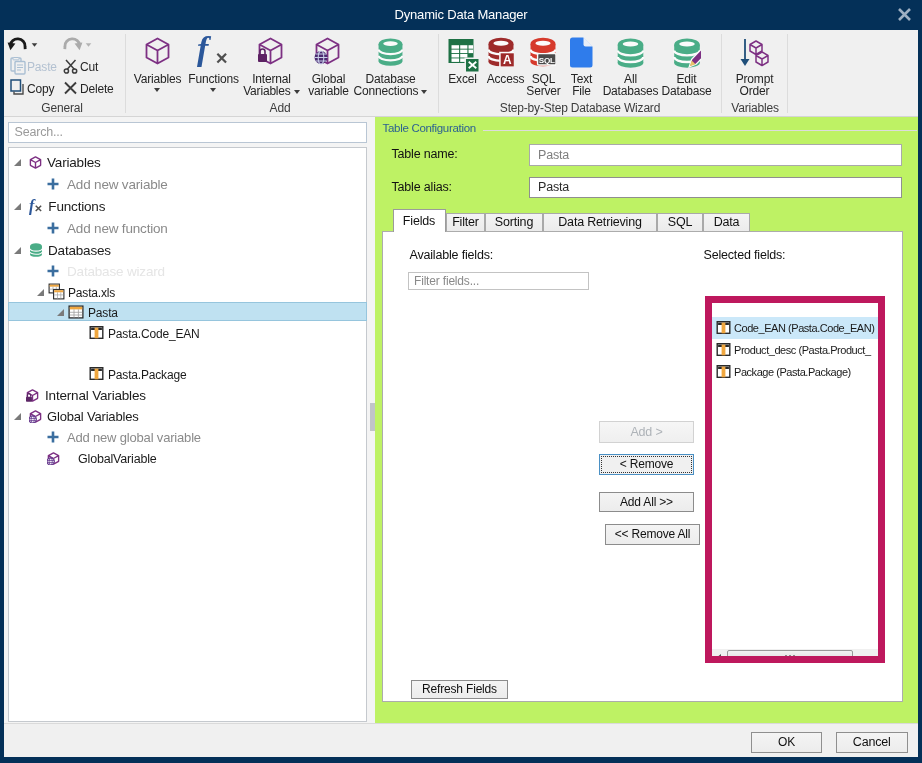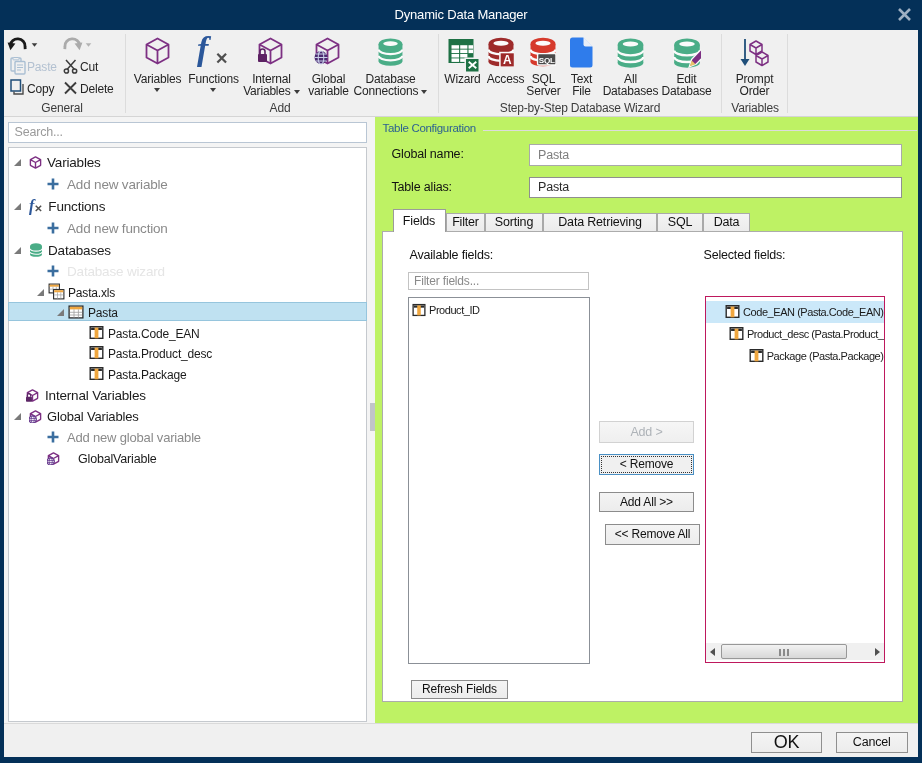--- a/index.html
+++ b/index.html
@@ -110,21 +110,21 @@
           <rect x="20.5" y="12.6" width="4.6" height="3.5"></rect>
   <rect x="3.5" y="17" width="7.6" height="3.5"></rect>
           <rect x="12.2" y="17" width="7.2" height="3.5"></rect>
   <rect x="3.5" y="21.4" width="7.6" height="3.5"></rect>
           <rect x="12.2" y="21.4" width="7.2" height="3.5"></rect>
  </g>
  <rect x="16.5" y="20.5" width="15.5" height="15.5" fill="#f0f0f0"></rect>
  <rect x="18" y="22" width="12.5" height="12.5" fill="#1e7145"></rect>
  <path d="M20.7 24.7 L28.3 31.3 M28.3 24.7 L20.7 31.3" stroke="#ffffff" stroke-width="1.8"></path>
 </svg>
-<div class="abs rbtxt" style="left:418px;top:43px;width:81px;">Wizard</div>
+<div class="abs rbtxt" style="left:418px;top:43px;width:81px;">Excel</div>
 <svg class="abs" style="left:484px;top:7px;" width="26" height="30" viewBox="0 0 24 27">
         <ellipse cx="12" cy="6" rx="11.5" ry="5.6" fill="#9e2b2b"></ellipse>
         <rect x="0.5" y="6" width="23" height="16.5" fill="#9e2b2b"></rect>
         <ellipse cx="12" cy="22.5" rx="11.5" ry="4.2" fill="#9e2b2b"></ellipse>
         <ellipse cx="12" cy="5.4" rx="7" ry="2.3" fill="#fbfbfb"></ellipse>
         <path d="M0.5 11.2 a11.5 4.4 0 0 0 23 0" fill="none" stroke="#fbfbfb" stroke-width="2.1"></path>
         <path d="M0.5 17.2 a11.5 4.4 0 0 0 23 0" fill="none" stroke="#fbfbfb" stroke-width="2.1"></path>
         <rect x="11" y="14" width="13.5" height="13.5" fill="#9e2b2b" stroke="#fbfbfb" stroke-width="1.4"></rect>
         <text x="17.8" y="25" font-size="11" font-weight="bold" fill="#ffffff" text-anchor="middle" font-family="Liberation Sans">A</text>
       </svg>
@@ -230,25 +230,20 @@
         </svg><span style="display:inline-block;width:4px;"></span><svg width="16" height="16" viewBox="0 0 16 16" style="vertical-align:-3px;">
           <rect x="1.1" y="2.1" width="13.8" height="11.8" fill="#ffffff" stroke="#2a2a2a" stroke-width="1.3"></rect>
           <rect x="1.8" y="2.8" width="12.4" height="2.6" fill="#f0a73f"></rect>
           <path d="M1.8 8.3 h12.4 M1.8 11 h12.4 M6 5.4 v8.2 M10.4 5.4 v8.2" stroke="#a0a0a0" stroke-width="0.8"></path>
         </svg><span style="display:inline-block;width:4px;"></span><span style="font-size:12px;color:#1b1b1b;">Pasta</span></div>
       <div class="abs trow" style="left:5px;top:204.5px;width:357px;"><span style="display:inline-block;width:80px;"></span><svg width="15" height="15" viewBox="0 0 15 15" style="vertical-align:-2.5px;">
           <rect x="1.2" y="1.7" width="12.6" height="11.6" fill="#ffffff" stroke="#2a2a2a" stroke-width="1.4"></rect>
           <rect x="2.1" y="2.6" width="10.8" height="2.4" fill="#2a2a2a"></rect>
           <rect x="5.6" y="2.6" width="3.8" height="10.7" fill="#f0a73f"></rect>
         </svg><span style="display:inline-block;width:4px;"></span><span style="font-size:12px;color:#1b1b1b;">Pasta.Code_EAN</span></div>
-      <div class="abs trow" style="left:5px;top:224.5px;width:357px;"><span style="display:inline-block;width:80px;"></span><svg width="15" height="15" viewBox="0 0 15 15" style="vertical-align:-2.5px;">
-          <rect x="1.2" y="1.7" width="12.6" height="11.6" fill="#ffffff" stroke="#2a2a2a" stroke-width="1.4"></rect>
-          <rect x="2.1" y="2.6" width="10.8" height="2.4" fill="#2a2a2a"></rect>
-          <rect x="5.6" y="2.6" width="3.8" height="10.7" fill="#f0a73f"></rect>
-        </svg><span style="display:inline-block;width:4px;"></span><span style="font-size:12px;color:#1b1b1b;">Pasta.Product_desc</span></div>
       <div class="abs trow" style="left:5px;top:245.5px;width:357px;"><span style="display:inline-block;width:80px;"></span><svg width="15" height="15" viewBox="0 0 15 15" style="vertical-align:-2.5px;">
           <rect x="1.2" y="1.7" width="12.6" height="11.6" fill="#ffffff" stroke="#2a2a2a" stroke-width="1.4"></rect>
           <rect x="2.1" y="2.6" width="10.8" height="2.4" fill="#2a2a2a"></rect>
           <rect x="5.6" y="2.6" width="3.8" height="10.7" fill="#f0a73f"></rect>
         </svg><span style="display:inline-block;width:4px;"></span><span style="font-size:12px;color:#1b1b1b;">Pasta.Package</span></div>
       <div class="abs trow" style="left:5px;top:266.5px;width:357px;"><span style="display:inline-block;width:17px;"></span><svg width="13" height="13" viewBox="0 0 14 14" style="vertical-align:-2px;">
           <path d="M1.5 4 L7 1 L12.5 4 L12.5 10 L7 13 L1.5 10 Z M1.5 4 L7 7 L12.5 4 M7 7 V13" fill="none" stroke="#7d3083" stroke-width="1.5" stroke-linejoin="round"></path>
           <rect x="0" y="8.4" width="6.4" height="5.4" rx="0.8" fill="#5c2666"></rect>
           <path d="M1.5 8.4 v-1.7 a1.75 1.75 0 0 1 3.5 0 V8.4" fill="none" stroke="#5c2666" stroke-width="1.3"></path>
         </svg><span style="display:inline-block;width:6px;"></span><span style="font-size:13.5px;color:#1b1b1b;">Internal Variables</span></div>
@@ -266,42 +261,35 @@
       <div class="abs trow" style="left:5px;top:330.0px;width:357px;"><span style="display:inline-block;width:38px;"></span><svg width="13" height="13" viewBox="0 0 14 14" style="vertical-align:-2px;">
           <path d="M1.5 4 L7 1 L12.5 4 L12.5 10 L7 13 L1.5 10 Z M1.5 4 L7 7 L12.5 4 M7 7 V13" fill="none" stroke="#7d3083" stroke-width="1.5" stroke-linejoin="round"></path>
           <circle cx="4" cy="10.2" r="3.9" fill="#f4f0f8" stroke="#63358b" stroke-width="1.2"></circle>
           <ellipse cx="4" cy="10.2" rx="1.7" ry="3.9" fill="none" stroke="#63358b" stroke-width="0.8"></ellipse>
           <path d="M0.3 9.2 h7.4 M0.3 11.4 h7.4" stroke="#63358b" stroke-width="0.8"></path>
         </svg><span style="display:inline-block;width:6px;"></span><span style="font-size:12.5px;color:#1b1b1b;margin-left:12px;">GlobalVariable</span></div>
     </div>
 <div class="abs" style="left:374.5px;top:117px;width:543.5px;height:606px;background:#bef264;">
       <div class="abs" style="left:8px;top:4.5px;font-size:11.5px;letter-spacing:-0.3px;color:#2d6291;white-space:nowrap;">Table Configuration</div>
       <div class="abs" style="left:108px;top:12.5px;width:434px;height:1px;background:#dcdcdc;"></div>
-      <div class="abs" style="left:17px;top:27px;height:21.5px;line-height:21.5px;font-size:12.5px;color:#111;">Global name:</div>
+      <div class="abs" style="left:17px;top:27px;height:21.5px;line-height:21.5px;font-size:12.5px;color:#111;">Table name:</div>
       <div class="abs" style="left:154.5px;top:27px;width:373px;height:21.5px;background:#fff;border:1px solid #a9a9a9;font-size:12.5px;color:#7e7e7e;line-height:20px;padding-left:8px;">Pasta</div>
       <div class="abs" style="left:17px;top:59.5px;height:21px;line-height:21px;font-size:12.5px;color:#111;">Table alias:</div>
       <div class="abs" style="left:154.5px;top:59.5px;width:373px;height:21px;background:#fff;border:1px solid #8f8f8f;font-size:12.5px;color:#2b2b2b;line-height:19px;padding-left:8px;">Pasta</div>
       <div class="abs" style="left:7px;top:113.5px;width:521px;height:471px;background:#fff;border:1px solid #acacac;"></div>
       <div class="abs" style="left:18px;top:91.5px;width:53px;height:23px;background:#fff;border:1px solid #9b9b9b;border-bottom:none;font-size:12.5px;color:#111;text-align:center;line-height:22px;">Fields</div>
       <div class="abs" style="left:71.5px;top:95.5px;width:39px;height:18px;background:linear-gradient(#f4f4f4,#ebebeb);border:1px solid #a9a9a9;border-bottom:none;font-size:12.5px;color:#111;text-align:center;line-height:17px;">Filter</div>
       <div class="abs" style="left:110.5px;top:95.5px;width:58px;height:18px;background:linear-gradient(#f4f4f4,#ebebeb);border:1px solid #a9a9a9;border-bottom:none;font-size:12.5px;color:#111;text-align:center;line-height:17px;">Sorting</div>
       <div class="abs" style="left:168.5px;top:95.5px;width:114px;height:18px;background:linear-gradient(#f4f4f4,#ebebeb);border:1px solid #a9a9a9;border-bottom:none;font-size:12.5px;color:#111;text-align:center;line-height:17px;">Data Retrieving</div>
       <div class="abs" style="left:282.5px;top:95.5px;width:46px;height:18px;background:linear-gradient(#f4f4f4,#ebebeb);border:1px solid #a9a9a9;border-bottom:none;font-size:12.5px;color:#111;text-align:center;line-height:17px;">SQL</div>
       <div class="abs" style="left:328.5px;top:95.5px;width:47px;height:18px;background:linear-gradient(#f4f4f4,#ebebeb);border:1px solid #a9a9a9;border-bottom:none;font-size:12.5px;color:#111;text-align:center;line-height:17px;">Data</div>
       <div class="abs" style="left:35px;top:131px;font-size:12.5px;color:#111;">Available fields:</div>
       <div class="abs" style="left:329px;top:131px;font-size:12.5px;color:#111;">Selected fields:</div>
       <div class="abs" style="left:33.5px;top:154.5px;width:181px;height:18px;background:#fff;border:1px solid #c3c3c3;font-size:12px;color:#8a8a8a;line-height:17px;padding-left:5px;">Filter fields...</div>
-      <div class="abs" style="left:33.5px;top:180px;width:181.5px;height:367px;background:#fff;border:1px solid #8b9097;padding-top:2px;">
-        <div class="trow" style="padding-left:3px;font-size:11px;letter-spacing:-0.45px;color:#1a1a1a;"><svg width="14" height="14" viewBox="0 0 15 15" style="vertical-align:-2.5px;">
-            <rect x="1.2" y="1.7" width="12.6" height="11.6" fill="#ffffff" stroke="#2a2a2a" stroke-width="1.4"></rect>
-            <rect x="2.1" y="2.6" width="10.8" height="2.4" fill="#2a2a2a"></rect>
-            <rect x="5.6" y="2.6" width="3.8" height="10.7" fill="#f0a73f"></rect>
-          </svg><span style="display:inline-block;width:3px;"></span>Product_ID</div>
-      </div>
-      <div class="abs" style="left:330.5px;top:179px;width:179.5px;height:367px;background:#fff;border:1px solid #be185d;overflow:hidden;padding-top:4px;text-align:right;">
+      <div class="abs" style="left:330.5px;top:179px;width:179.5px;height:367px;background:#fff;border:7px solid #be185d;overflow:hidden;padding-top:14px;">
         <div class="trow" style="background:#cbe8f9;padding-left:4px;font-size:11px;letter-spacing:-0.45px;color:#1a1a1a;height:22px;line-height:22px;overflow:hidden;"><svg width="15" height="15" viewBox="0 0 15 15" style="vertical-align:-2.5px;">
             <rect x="1.2" y="1.7" width="12.6" height="11.6" fill="#ffffff" stroke="#2a2a2a" stroke-width="1.4"></rect>
             <rect x="2.1" y="2.6" width="10.8" height="2.4" fill="#2a2a2a"></rect>
             <rect x="5.6" y="2.6" width="3.8" height="10.7" fill="#f0a73f"></rect>
           </svg><span style="display:inline-block;width:3px;"></span>Code_EAN (Pasta.Code_EAN)</div>
         <div class="trow" style="padding-left:4px;font-size:11px;letter-spacing:-0.45px;color:#1a1a1a;height:22px;line-height:22px;overflow:hidden;"><svg width="15" height="15" viewBox="0 0 15 15" style="vertical-align:-2.5px;">
             <rect x="1.2" y="1.7" width="12.6" height="11.6" fill="#ffffff" stroke="#2a2a2a" stroke-width="1.4"></rect>
             <rect x="2.1" y="2.6" width="10.8" height="2.4" fill="#2a2a2a"></rect>
             <rect x="5.6" y="2.6" width="3.8" height="10.7" fill="#f0a73f"></rect>
           </svg><span style="display:inline-block;width:3px;"></span>Product_desc (Pasta.Product_</div>
@@ -326,16 +314,16 @@
       </div>
       <div class="abs" style="left:224.5px;top:304px;width:95px;height:22px;background:linear-gradient(#f6f6f6,#efefef);border:1px solid #d2d2d2;font-size:12.5px;color:#aeb3b8;text-align:center;line-height:21px;">Add &gt;</div>
       <div class="abs" style="left:224.5px;top:336.5px;width:95px;height:21.5px;background:#f0f0f0;border:1px solid #4a90c4;font-size:12px;color:#111;text-align:center;line-height:19px;">
   <div class="abs" style="left:1px;top:1px;right:1px;bottom:1px;border:1px dotted #333;"></div>&lt; Remove</div>
       <div class="abs" style="left:224.5px;top:374.5px;width:95px;height:20.5px;background:linear-gradient(#f4f4f4,#ececec);border:1px solid #8c8c8c;font-size:12px;color:#111;text-align:center;line-height:19px;">Add All &gt;&gt;</div>
       <div class="abs" style="left:224.5px;top:407px;width:95px;height:20.5px;background:linear-gradient(#f4f4f4,#ececec);border:1px solid #8c8c8c;font-size:12px;color:#111;text-align:center;line-height:19px;margin-left:6px;">&lt;&lt; Remove All</div>
       <div class="abs" style="left:36.5px;top:563px;width:97px;height:19px;background:linear-gradient(#f4f4f4,#ececec);border:1px solid #8c8c8c;font-size:12px;color:#111;text-align:center;line-height:17px;">Refresh Fields</div>
     </div>
 
 <div class="abs" style="left:4px;top:723px;width:914px;height:34px;background:#f0f0f0;border-top:1px solid #dadada;">
-  <div class="abs" style="left:747px;top:8px;width:71px;height:21px;background:linear-gradient(#f4f4f4,#ececec);border:1px solid #8f8f8f;font-size:18px;color:#111;text-align:center;line-height:19px;">OK</div>
+  <div class="abs" style="left:747px;top:8px;width:71px;height:21px;background:linear-gradient(#f4f4f4,#ececec);border:1px solid #8f8f8f;font-size:12px;color:#111;text-align:center;line-height:19px;">OK</div>
   <div class="abs" style="left:831.5px;top:8px;width:72.5px;height:21px;background:linear-gradient(#f4f4f4,#ececec);border:1px solid #8f8f8f;font-size:12.5px;color:#111;text-align:center;line-height:19px;">Cancel</div>
 </div>
 
 </div>
 </body></html>

